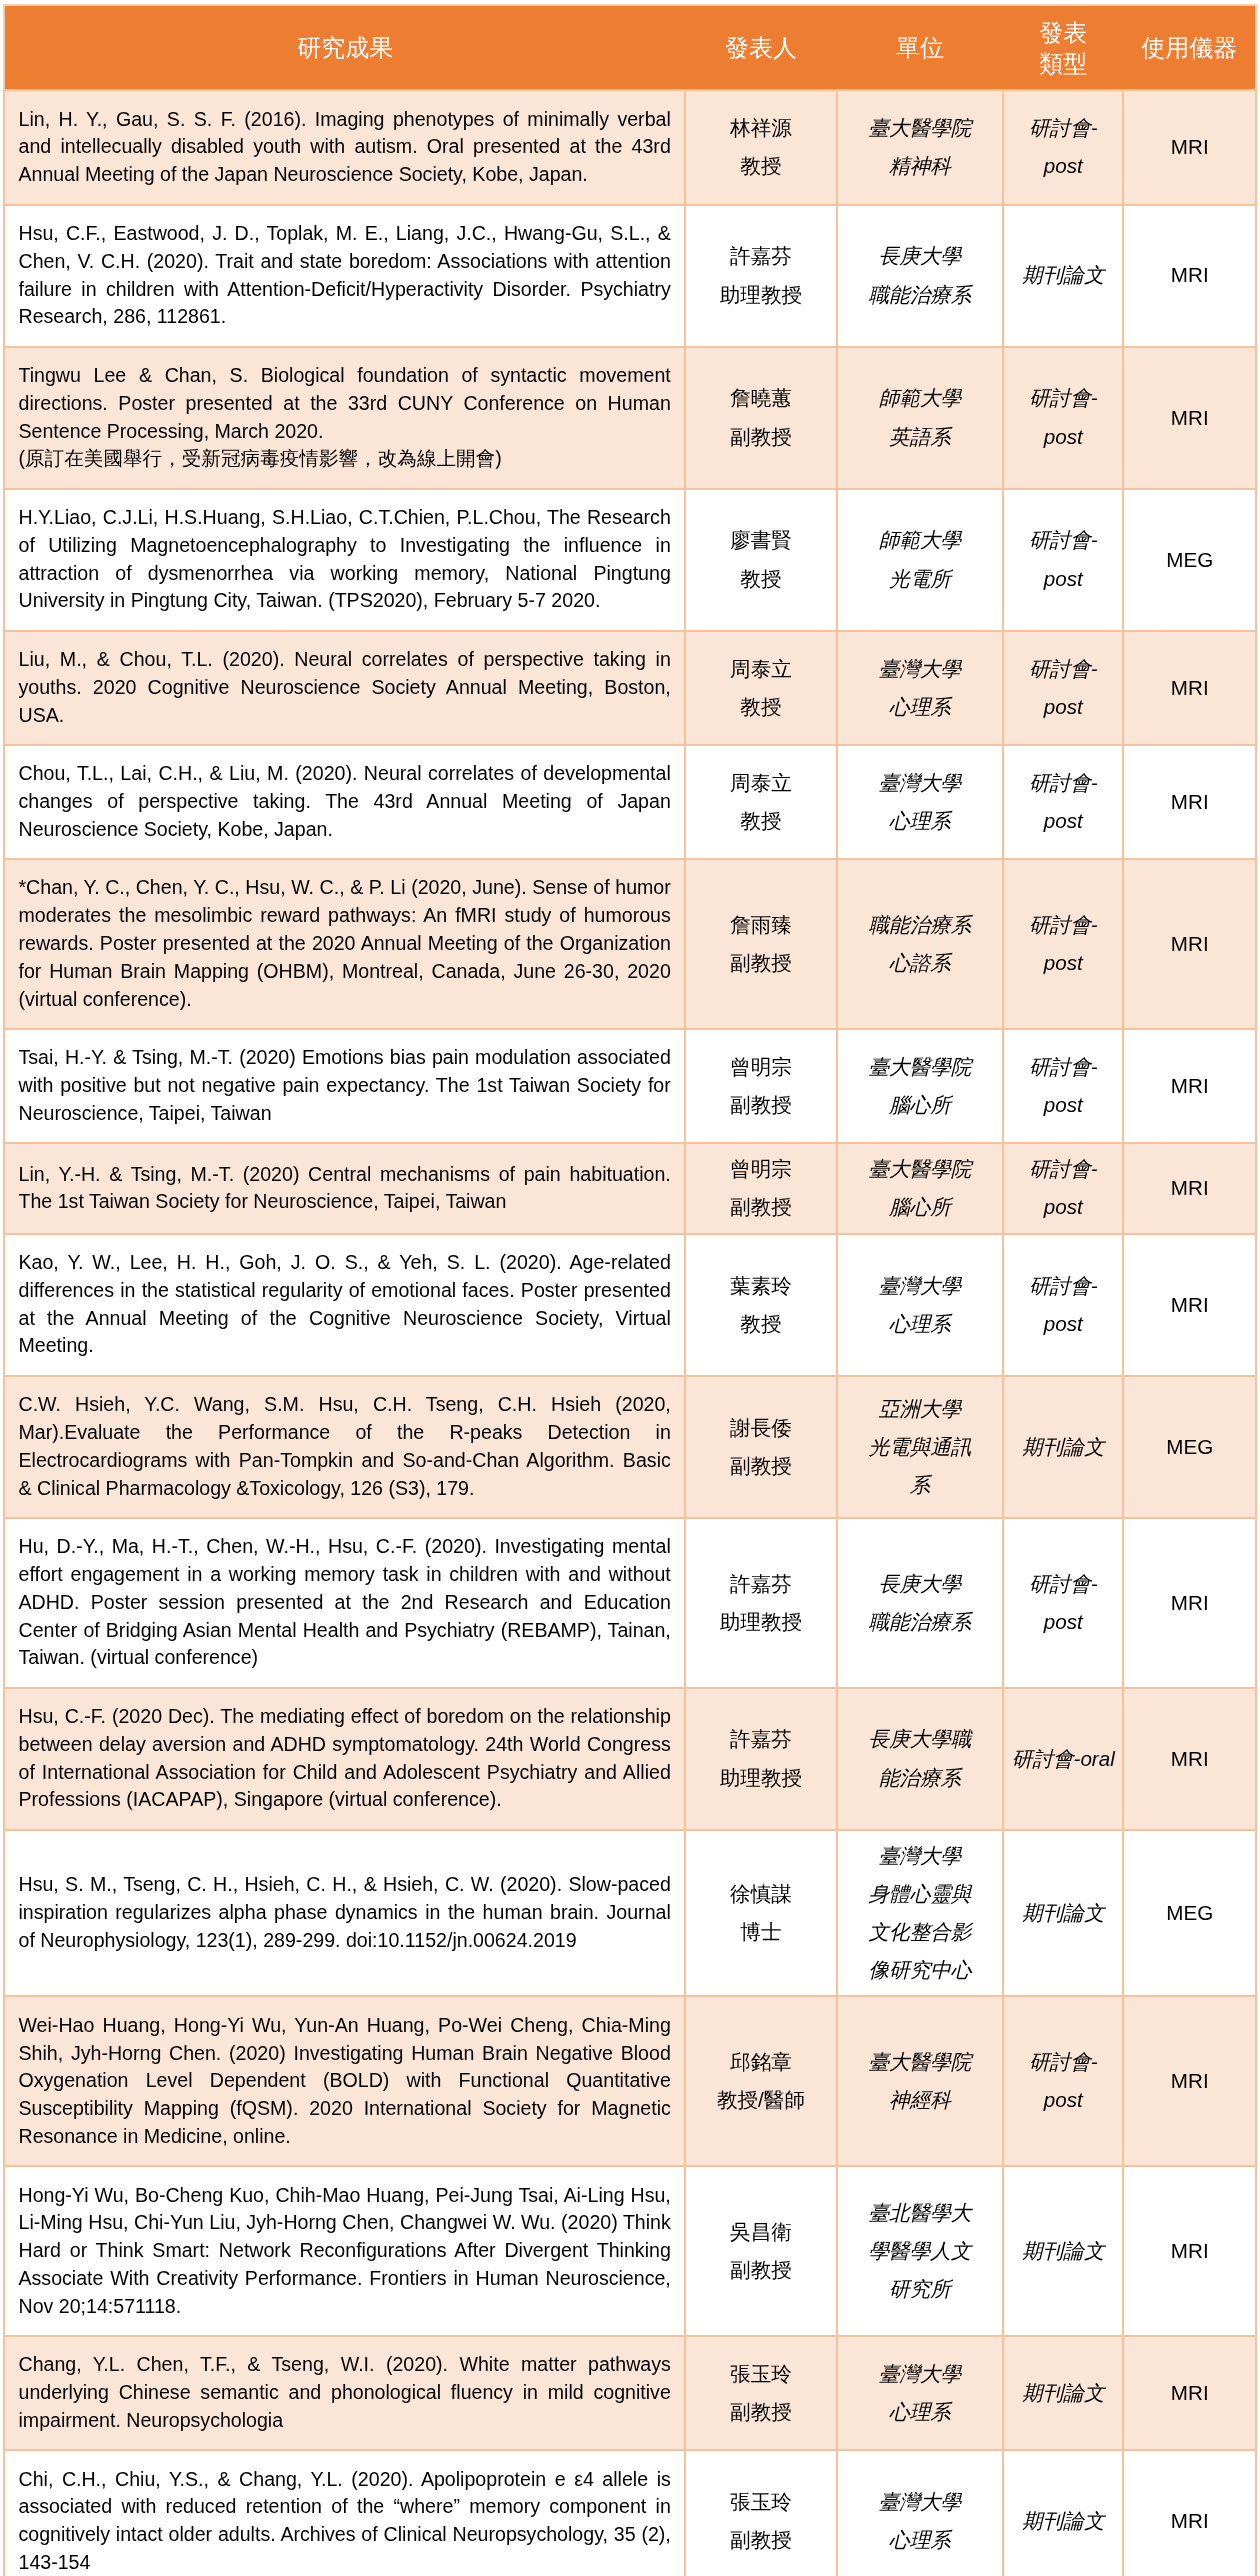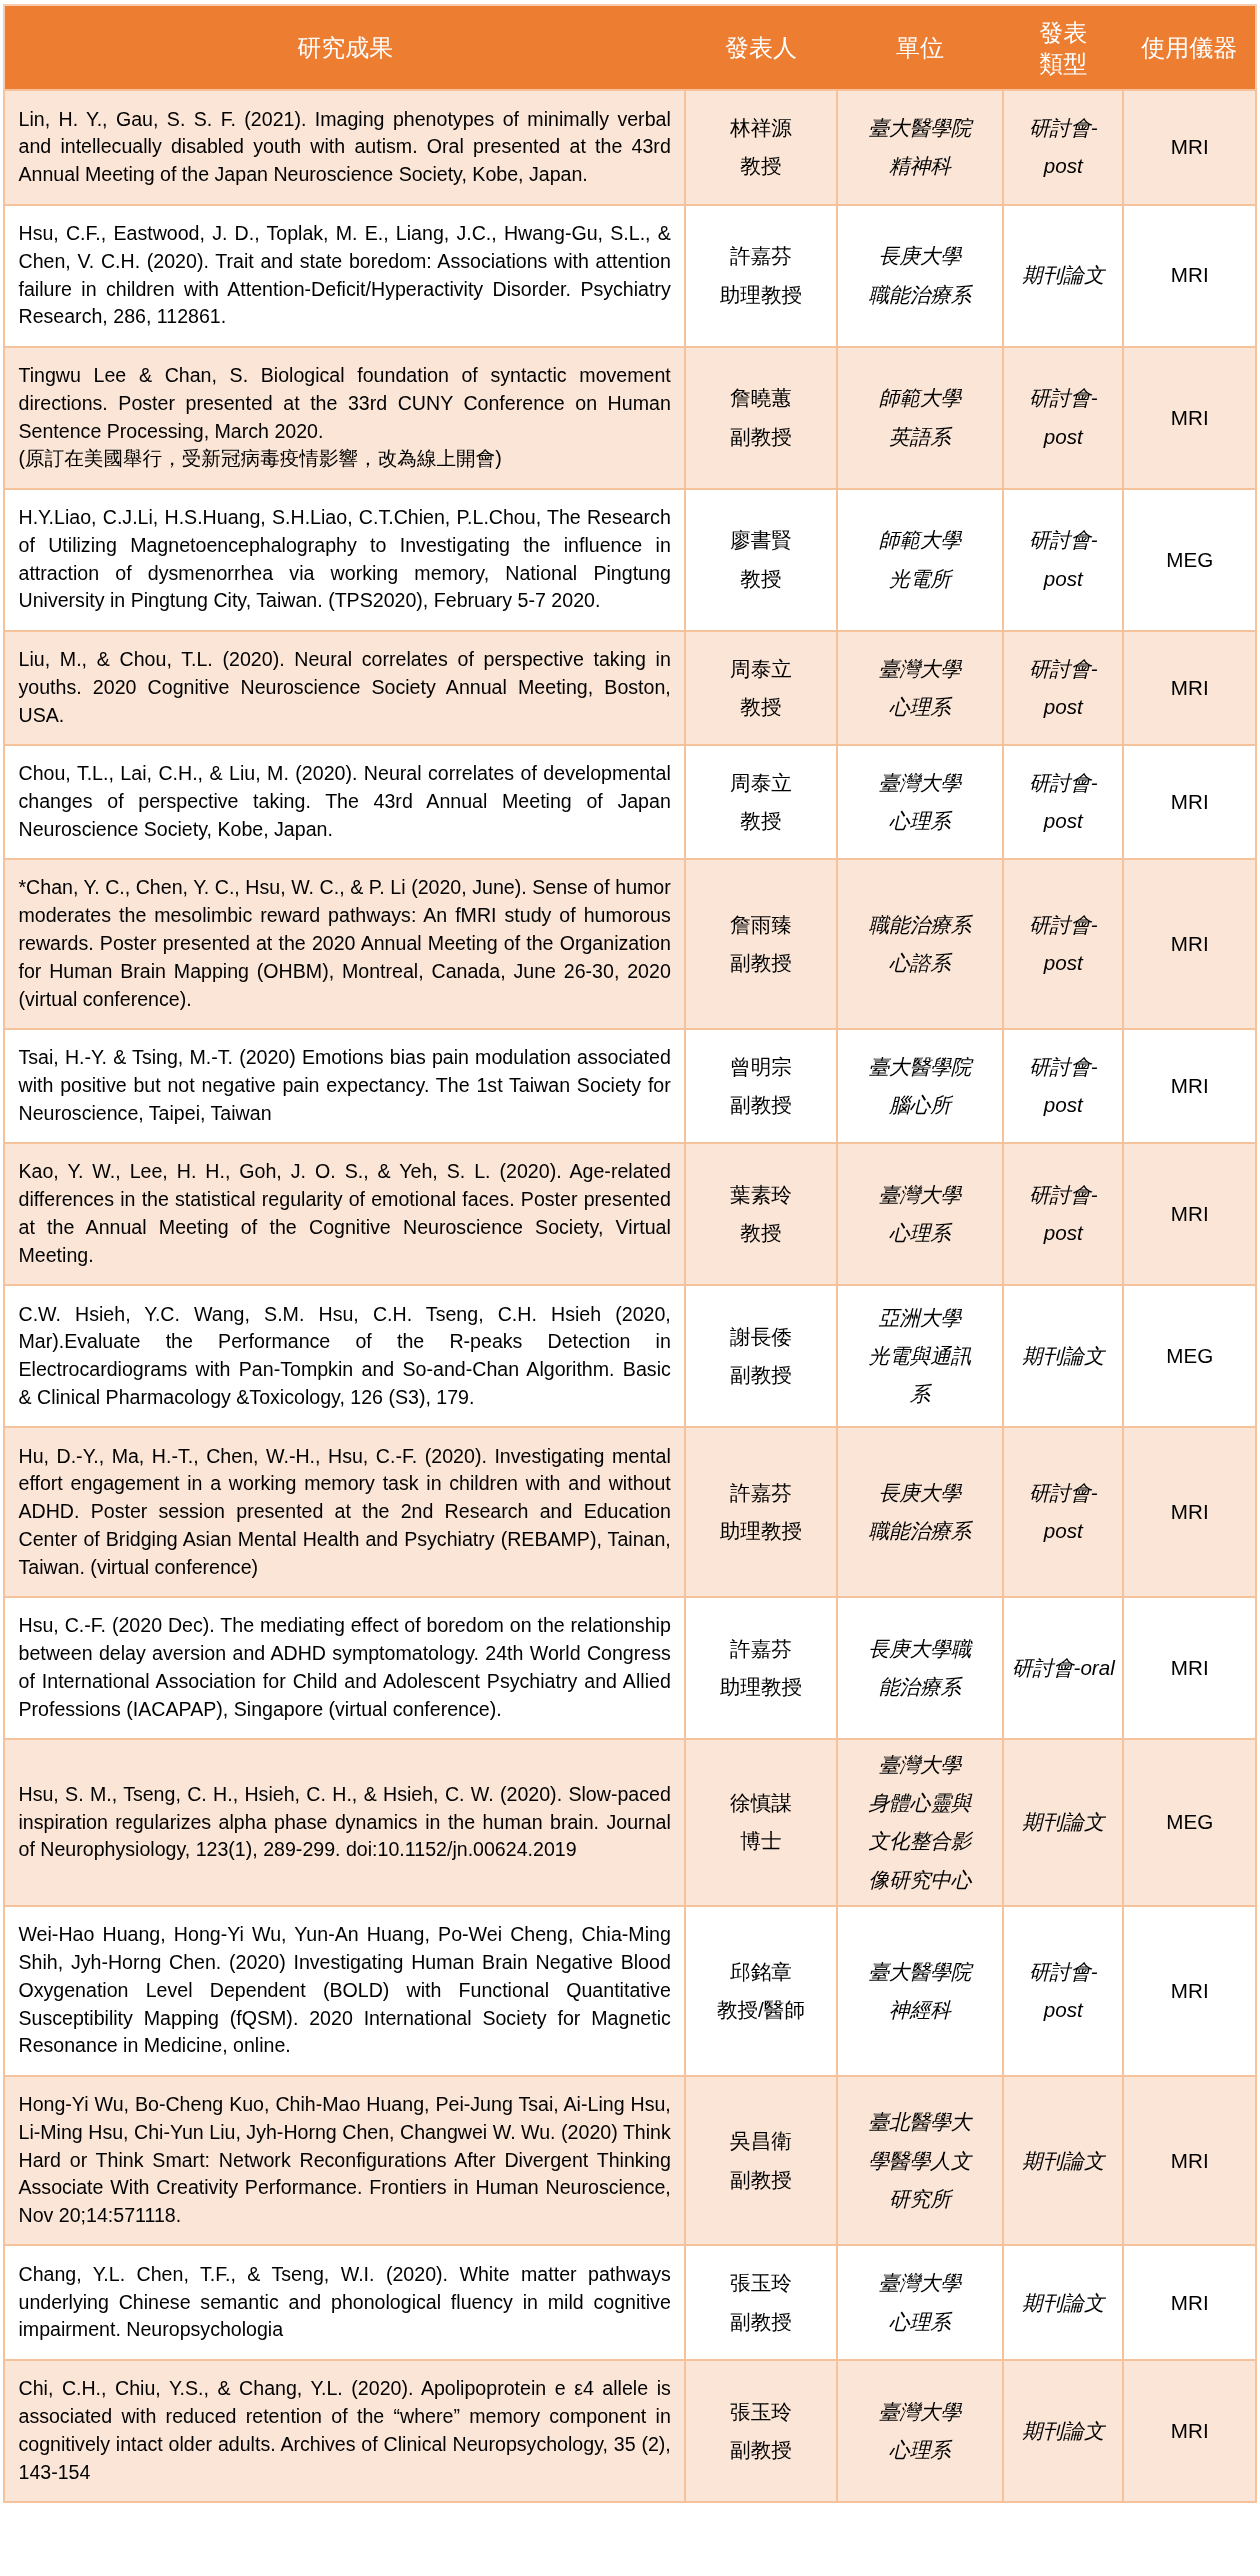--- a/index.html
+++ b/index.html
@@ -68,21 +68,21 @@
       <tr>
         <th>研究成果</th>
         <th>發表人</th>
         <th>單位</th>
         <th class="th-type">發表類型</th>
         <th>使用儀器</th>
       </tr>
     </thead>
     <tbody id="rows">
         <tr>
-    <td class="c-cit">Lin, H. Y., Gau, S. S. F. (2021). Imaging phenotypes of minimally verbal and intellecually disabled youth with autism. Oral presented at the 43rd Annual Meeting of the Japan Neuroscience Society, Kobe, Japan.</td>
+    <td class="c-cit">Lin, H. Y., Gau, S. S. F. (2016). Imaging phenotypes of minimally verbal and intellecually disabled youth with autism. Oral presented at the 43rd Annual Meeting of the Japan Neuroscience Society, Kobe, Japan.</td>
     <td class="c-center">林祥源
 教授</td>
     <td class="c-center c-unit">臺大醫學院精神科</td>
     <td class="c-center c-type">研討會-post</td>
     <td class="c-center">MRI</td>
   </tr>
         <tr>
     <td class="c-cit">Hsu, C.F., Eastwood, J. D., Toplak, M. E., Liang, J.C., Hwang-Gu, S.L., &amp; Chen, V. C.H. (2020). Trait and state boredom: Associations with attention failure in children with Attention-Deficit/Hyperactivity Disorder. Psychiatry Research, 286, 112861.</td>
     <td class="c-center">許嘉芬
 助理教授</td>
@@ -132,20 +132,29 @@
     <td class="c-cit">*Chan, Y. C., Chen, Y. C., Hsu, W. C., &amp; P. Li (2020, June). Sense of humor moderates the mesolimbic reward pathways: An fMRI study of humorous rewards. Poster presented at the 2020 Annual Meeting of the Organization for Human Brain Mapping (OHBM), Montreal, Canada, June 26-30, 2020 (virtual conference).</td>
     <td class="c-center">詹雨臻
 副教授</td>
     <td class="c-center c-unit">職能治療系
 心諮系</td>
     <td class="c-center c-type">研討會-post</td>
     <td class="c-center">MRI</td>
   </tr>
         <tr>
     <td class="c-cit">Tsai, H.-Y. &amp; Tsing, M.-T. (2020) Emotions bias pain modulation associated with positive but not negative pain expectancy. The 1st Taiwan Society for Neuroscience, Taipei, Taiwan</td>
+    <td class="c-center">曾明宗
+副教授</td>
+    <td class="c-center c-unit">臺大醫學院
+腦心所</td>
+    <td class="c-center c-type">研討會-post</td>
+    <td class="c-center">MRI</td>
+  </tr>
+        <tr>
+    <td class="c-cit">Lin, Y.-H. &amp; Tsing, M.-T. (2020) Central mechanisms of pain habituation. The 1st Taiwan Society for Neuroscience, Taipei, Taiwan</td>
     <td class="c-center">曾明宗
 副教授</td>
     <td class="c-center c-unit">臺大醫學院
 腦心所</td>
     <td class="c-center c-type">研討會-post</td>
     <td class="c-center">MRI</td>
   </tr>
         <tr>
     <td class="c-cit">Kao, Y. W., Lee, H. H., Goh, J. O. S., &amp; Yeh, S. L. (2020). Age-related differences in the statistical regularity of emotional faces. Poster presented at the Annual Meeting of the Cognitive Neuroscience Society, Virtual Meeting.</td>
     <td class="c-center">葉素玲

